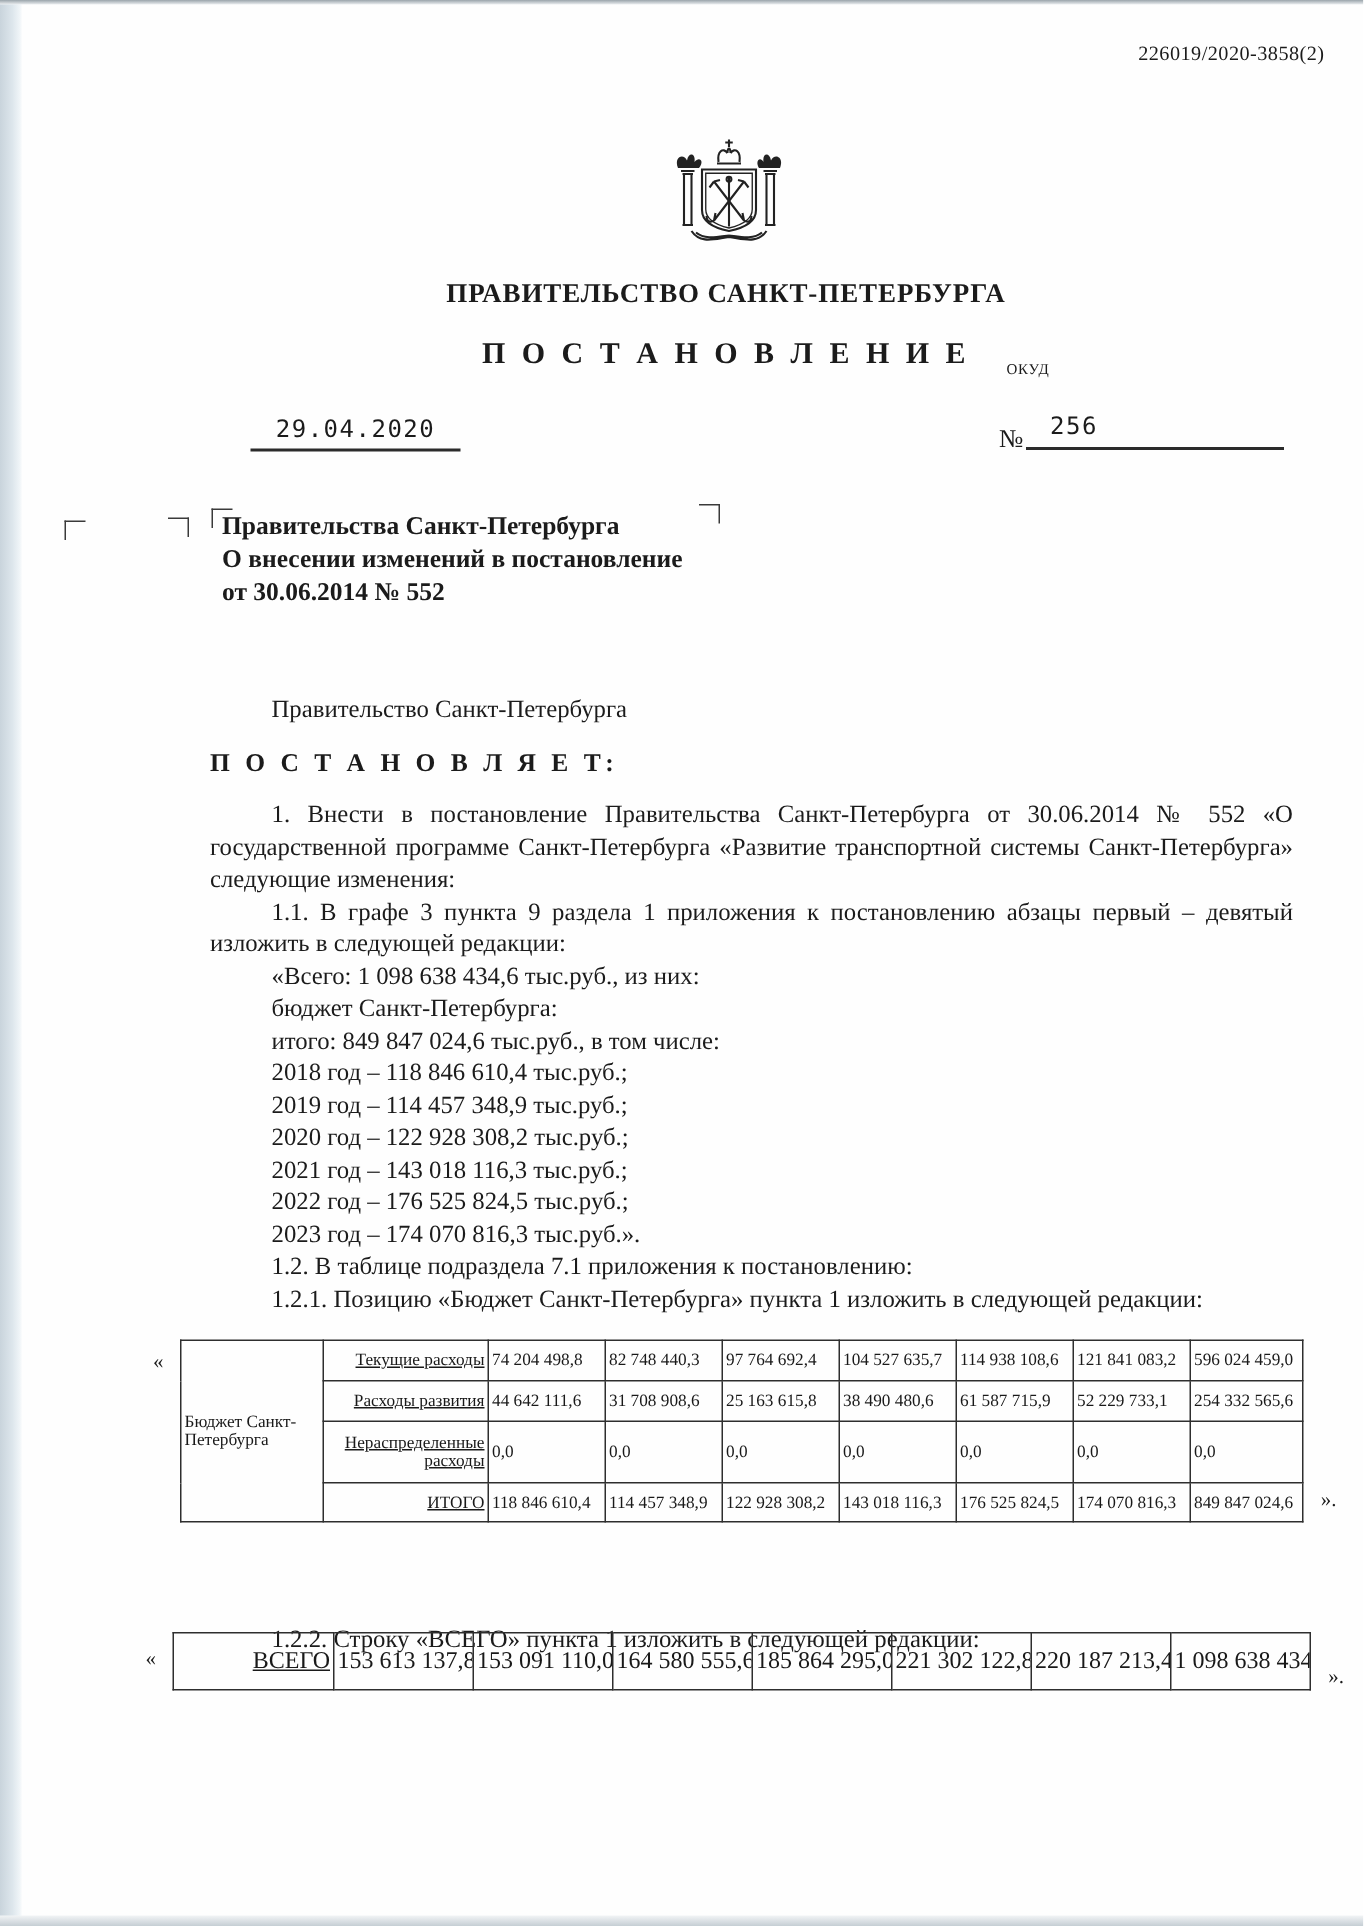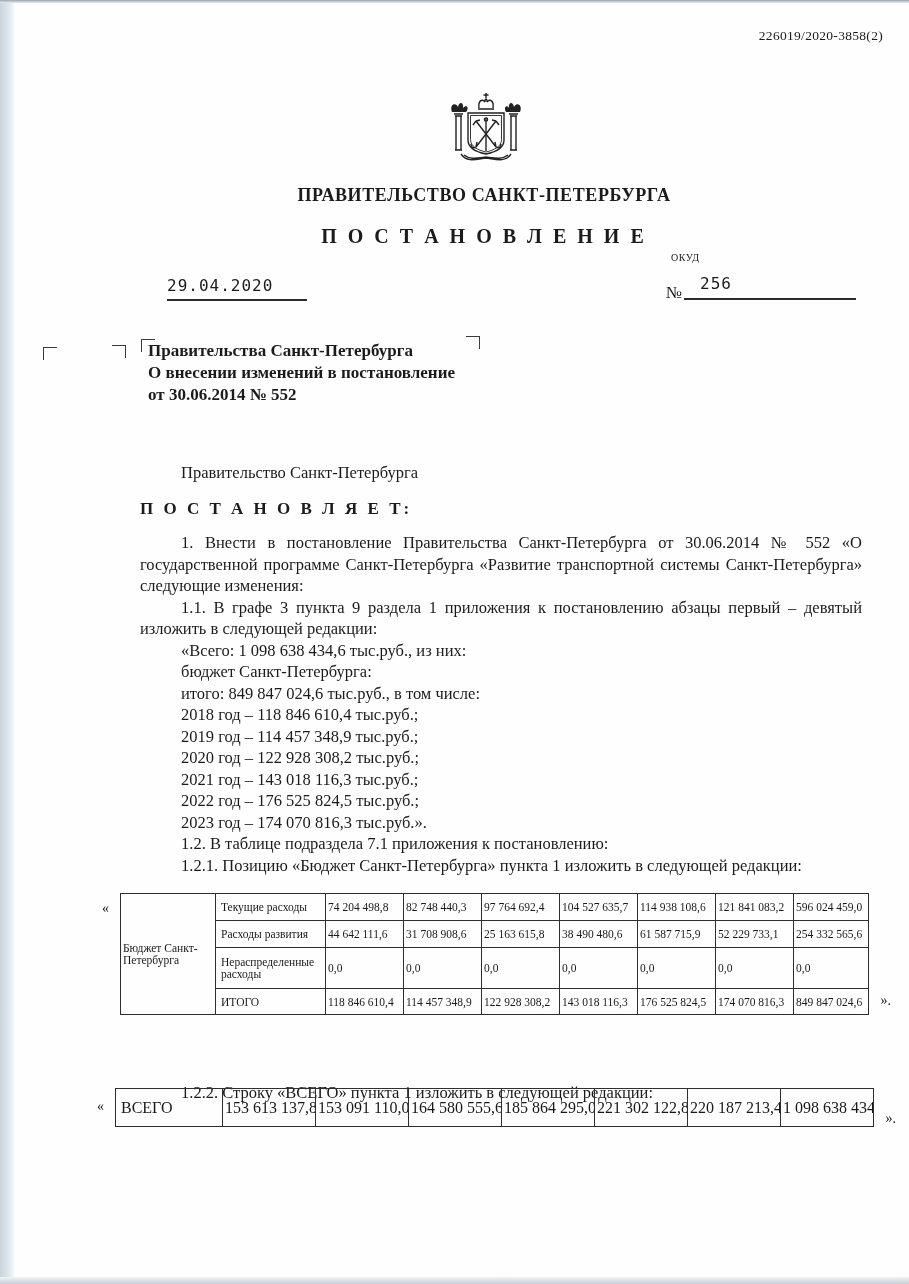--- a/index.html
+++ b/index.html
@@ -18,23 +18,23 @@
                 background:linear-gradient(0deg,#c5ced4,#f2f4f6); }
 
   .doc-ref { position:absolute; top:28px; right:26px; font-size:13.5px; letter-spacing:.3px; }
 
   .emblem { position:absolute; left:444px; top:90px; }
 
   .org-name { position:absolute; top:185px; left:60px; width:848px; text-align:center;
               font-weight:bold; font-size:18px; letter-spacing:.6px; }
   .doc-type { position:absolute; top:225px; left:60px; width:848px; text-align:center;
               font-weight:bold; font-size:20px; letter-spacing:3px; }
-  .okud { position:absolute; left:671px; top:252px; font-size:10px; letter-spacing:.5px; font-weight:normal; }
-
-  .date-value { position:absolute; left:167px; top:276px; width:140px; 
+  .okud { position:absolute; left:671px; top:241px; font-size:10px; letter-spacing:.5px; font-weight:normal; }
+
+  .date-value { position:absolute; left:167px; top:276px; width:140px; text-align:center;
                 font-family:"DejaVu Sans Mono","Liberation Mono",monospace; font-size:16px;
                 letter-spacing:1px; border-bottom:2px solid #2b2b2b; padding-bottom:4px; }
   .num-sign  { position:absolute; left:666px; top:283px; font-size:17px; }
   .num-value { position:absolute; left:684px; top:274px; width:172px; text-align:left; padding-left:16px;
                font-family:"DejaVu Sans Mono","Liberation Mono",monospace; font-size:16px;
                letter-spacing:1px; border-bottom:2px solid #2b2b2b; padding-bottom:5px; }
 
   .cm { position:absolute; width:14px; height:13px; }
   .cm-tl { border-top:1.5px solid #3a3a3a; border-left:1.5px solid #3a3a3a; }
   .cm-tr { border-top:1.5px solid #3a3a3a; border-right:1.5px solid #3a3a3a; }
@@ -58,21 +58,21 @@
   .t2-wrap  { left:115px; top:1088px; width:758px; }
   .oq { position:absolute; left:-18px; top:8px;  font-size:14px; }
   .cq { position:absolute; right:-23px; bottom:6px; font-size:14px; }
   .t2-wrap .oq { top:11px; }
   .t2-wrap .cq { bottom:0px; }
 
   table.tbl { border-collapse:collapse; table-layout:fixed; width:100%; font-size:11.5px;
               font-family:"Liberation Serif","DejaVu Serif",serif; color:#191919; }
   table.tbl td { border:1px solid #2e2e2e; padding:1px 2px; 
                  vertical-align:middle; overflow:hidden; }
-  table.tbl td.lbl { text-align:left; padding-left:5px; white-space:normal; }
+  table.tbl td.lbl { text-align:right; padding-left:5px; white-space:normal;text-decoration:underline; }
   table.tbl td.num { white-space:nowrap; }
   #t1 tr:nth-child(1) td { height:27px; }
   #t1 tr:nth-child(2) td { height:27px; }
   #t1 tr:nth-child(3) td { height:41px; }
   #t1 tr:nth-child(4) td { height:26px; }
   #t2 td { height:38px; font-size:16px; }
   td.rowhead { text-align:left; padding-left:7px; vertical-align:middle;font-family:Liberation Serif, serif; }
 </style>
 </head>
 <body>

